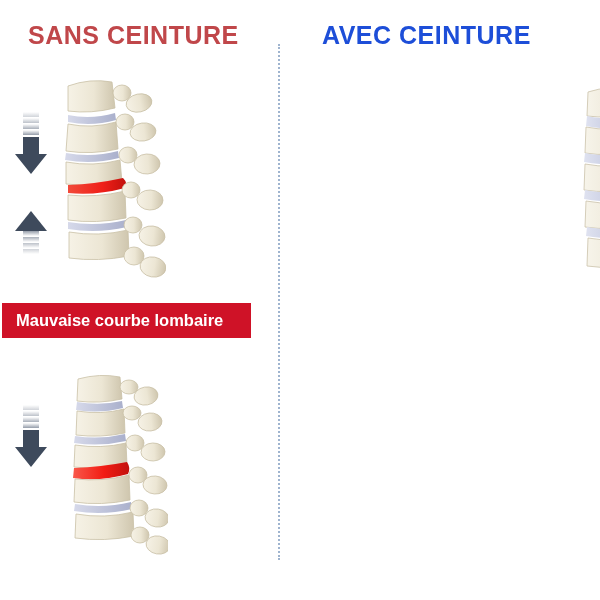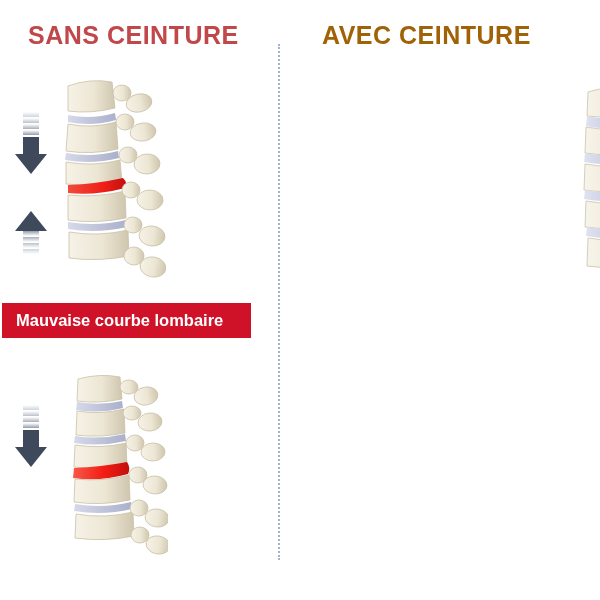--- a/index.html
+++ b/index.html
@@ -25,21 +25,21 @@
     white-space: nowrap;
   }
   #title-left {
     left: 28px;
     top: 21px;
     color: #c0474a;
   }
   #title-right {
     left: 322px;
     top: 21px;
-    color: #a16207;
+    color: #1d4ed8;
   }
 
   
   #divider {
     position: absolute;
     left: 278px;
     top: 44px;
     width: 0;
     height: 516px;
     border-left: 2px dotted #9fb4cf;

